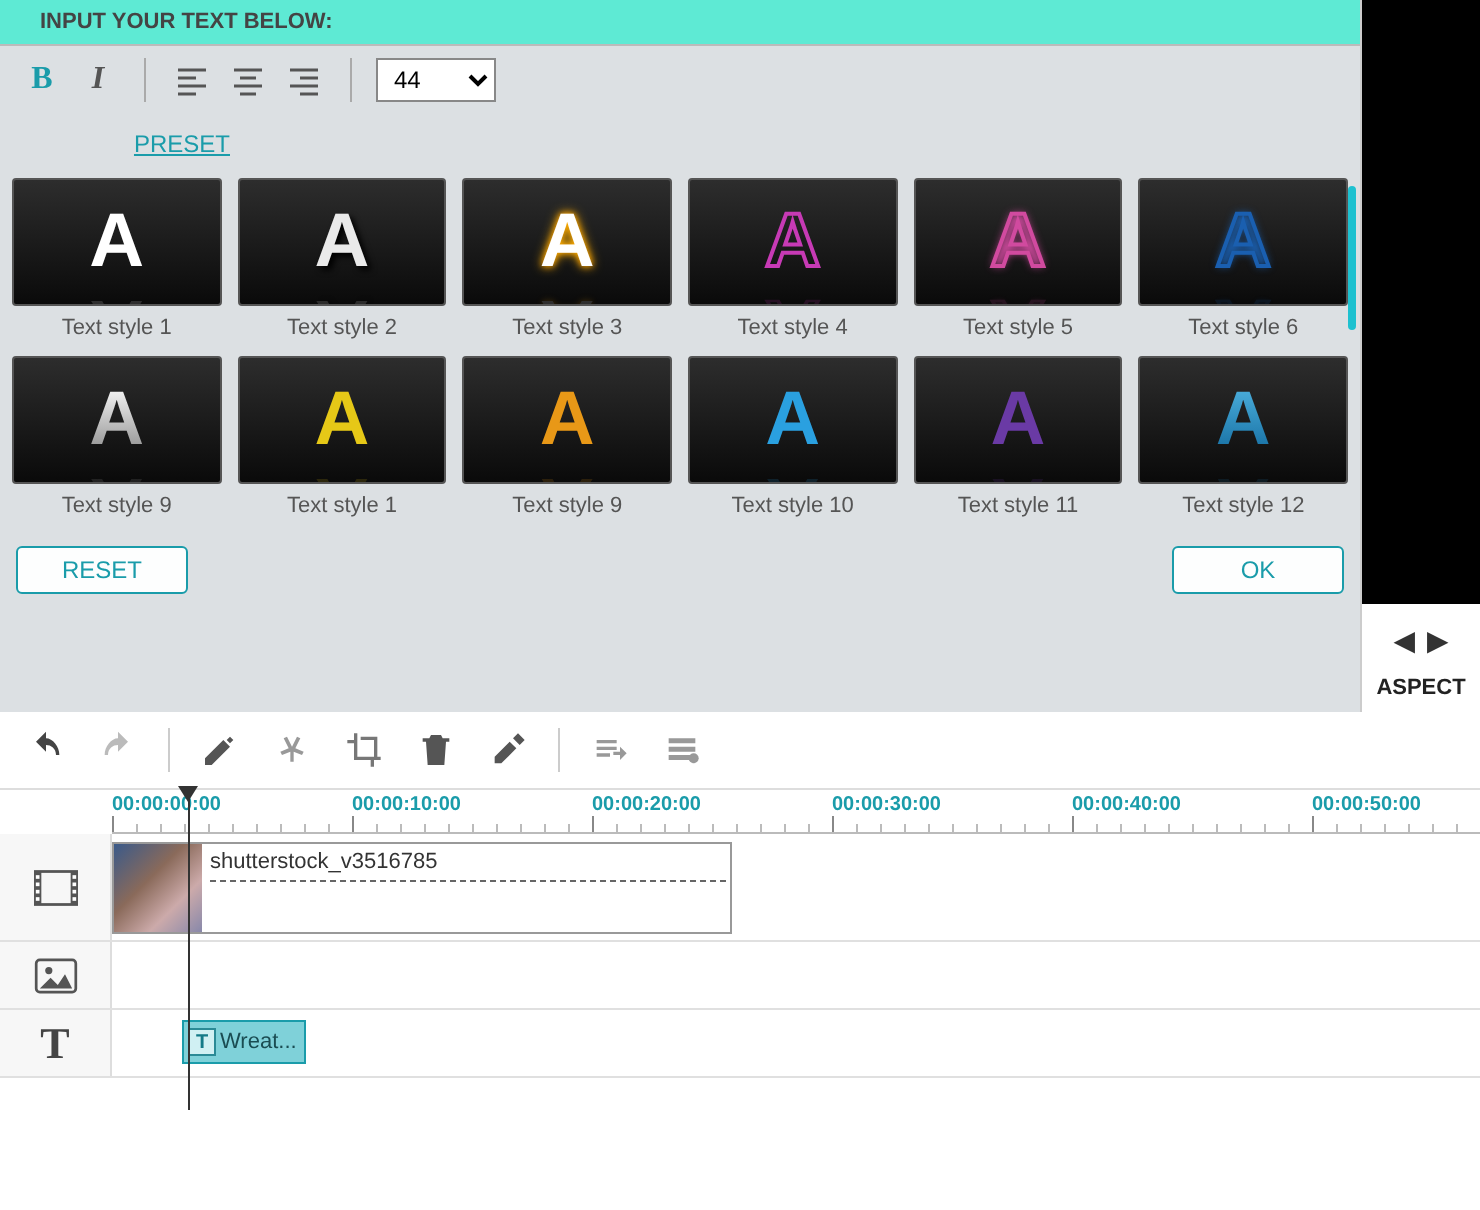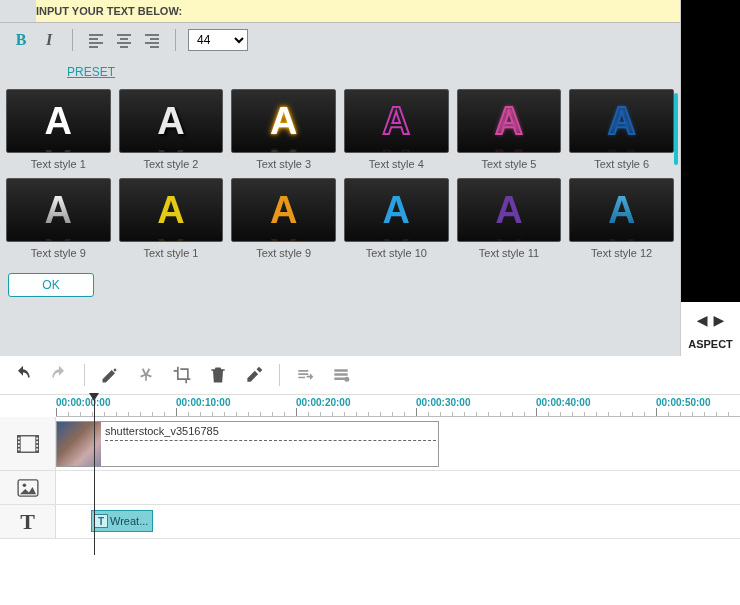--- a/index.html
+++ b/index.html
@@ -2,21 +2,21 @@
 <html><head>
 <meta charset="utf-8">
 <style>
 * { margin: 0; padding: 0; box-sizing: border-box; }
 body { font-family: Arial, sans-serif; font-size: 12px; background: #fff; width: 740px; height: 605px; overflow: hidden; }
 
 .main-layout { display: flex; width: 740px; }
 .left-panel { width: 680px; background: #dce0e3; }
 .right-panel { width: 60px; background: #fff; border-left: 1px solid #ccc; }
 
-.input-section { background: #fef9c3; padding: 2px 0; margin-left: 36px; }
+.input-section { background: #5eead4; padding: 2px 20px; }
 .input-header { font-size: 11px; font-weight: bold; color: #444; padding: 3px 0; }
 .text-input { width: 100%; height: 58px; border: 1px solid #aaa; background: #fff; padding: 4px 6px; font-size: 14px; font-family: Arial; resize: none; color: #333; }
 
 .format-bar { background: #dce0e3; padding: 6px 10px; display: flex; align-items: center; gap: 6px; border-top: 1px solid #bbb; }
 .fmt-btn { width: 22px; height: 22px; display: flex; align-items: center; justify-content: center; cursor: pointer; font-size: 16px; color: #555; }
 .fmt-btn.bold-t { color: #1a9caa; font-weight: bold; font-family: Georgia, serif; }
 .fmt-btn.italic-t { color: #555; font-style: italic; font-weight: bold; font-family: Georgia, serif; }
 .vsep { width: 1px; height: 22px; background: #aaa; margin: 0 6px; }
 .align-icon svg { width: 16px; height: 16px; }
 .font-select { height: 22px; border: 1px solid #888; background: #fff; padding: 0 4px; font-size: 12px; }
@@ -71,21 +71,21 @@
 .playhead { position: absolute; top: 0; width: 1px; height: 160px; background: #333; z-index: 5; }
 .playhead::before { content: ""; position: absolute; top: -2px; left: -5px; width: 0; height: 0; border-left: 5px solid transparent; border-right: 5px solid transparent; border-top: 8px solid #333; }
 
 .tl-tracks { position: relative; }
 .track { display: flex; border-bottom: 1px solid #e0e0e0; min-height: 34px; }
 .track.video { min-height: 54px; }
 .track-head { width: 56px; display: flex; align-items: center; justify-content: center; background: #f7f7f7; border-right: 1px solid #ddd; }
 .track-head svg { width: 22px; height: 18px; fill: #555; }
 .track-body { position: relative; flex: 1; }
 
-.clip-video { position: absolute; left: 0; top: 4px; height: 46px; width: 383px; background: #fff; border: 1px solid #999; }
+.clip-video { position: absolute; left: 0; top: 4px; height: 46px; width: 310px; background: #fff; border: 1px solid #999; }
 .clip-video .thumb { position: absolute; left: 0; top: 0; width: 44px; height: 100%; background: linear-gradient(135deg, #3a5a8a 0%, #8a6a5a 40%, #caa 70%, #88a 100%); }
 .clip-video .cname { position: absolute; left: 48px; top: 3px; font-size: 11px; color: #333; }
 .clip-video .dash { position: absolute; left: 48px; right: 2px; top: 18px; border-top: 1px dashed #666; }
 
 .clip-text { position: absolute; left: 35px; top: 5px; height: 22px; width: 62px; background: #7fd1d9; border: 1px solid #1a9caa; display: flex; align-items: center; font-size: 11px; color: #1a4c52; padding: 0 2px; overflow: hidden; white-space: nowrap; }
 .clip-text .t-icon { width: 14px; height: 14px; border: 1px solid #2a8a96; display: flex; align-items: center; justify-content: center; font-size: 10px; font-weight: bold; margin-right: 2px; color: #147a88; background: #d0f0f3; }
 
 .txt-track-head { font-size: 22px; font-weight: bold; font-family: Georgia, serif; color: #444; }
 </style>
 </head>
@@ -225,20 +225,21 @@
             <div class="style-thumb s12">
               <span class="letter">A</span>
               <span class="refl">A</span>
             </div>
             <div class="style-label">Text style 12</div>
           </div>
       </div>
     </div>
 
     <div class="dlg-buttons">
+      <div class="btn">RESET</div>
       <div class="btn">OK</div>
     </div>
   </div>
 
   <div class="right-panel">
     <div class="preview-box"></div>
     <div class="preview-ctrl">
       <span class="arrow">◀</span>
       <span class="arrow">▶</span>
     </div>

